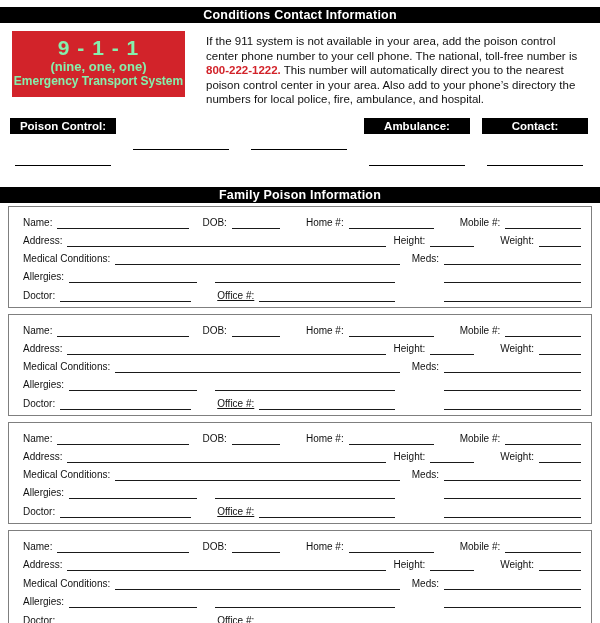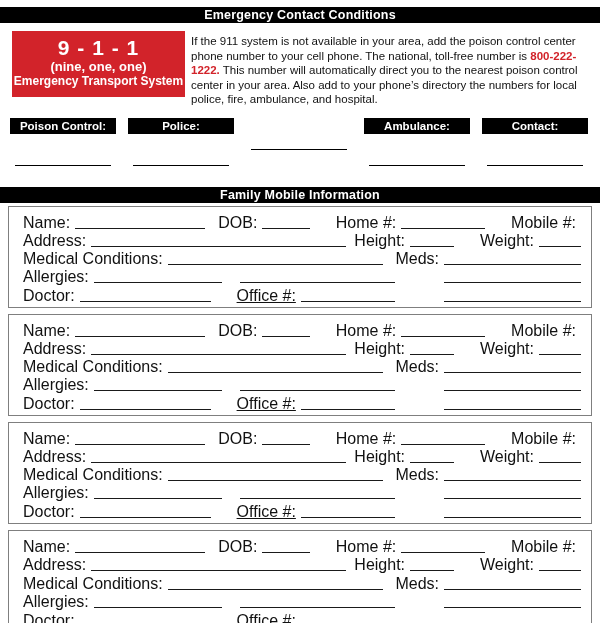--- a/index.html
+++ b/index.html
@@ -14,28 +14,28 @@
     height: 16px; background: var(--bar); color: #ffffff;
     display: flex; align-items: center; justify-content: center;
     font-weight: bold; font-size: 12.5px; letter-spacing: 0.2px;
   }
   #top-header { margin-top: 7px; }
 
   
   .intro { display: flex; margin: 8px 10px 0 12px; }
   .red-box {
     width: 173px; height: 66px; flex-shrink: 0;
-    background: var(--accent); color: #ffffff; text-align: center;
+    background: var(--accent); color: #86efac; text-align: center;
     padding-top: 5px;
   }
   .nine11 { font-size: 21px; font-weight: bold; line-height: 24px; letter-spacing: 1px; }
   .nine-words { font-size: 13px; font-weight: bold; line-height: 13px; }
   .nine-caption { font-size: 12px; font-weight: bold; line-height: 16px; }
   .intro-text {
-    margin: 3px 0 0 6px; font-size: 11.5px; line-height: 14.5px;
+    margin: 3px 0 0 21px; font-size: 11.5px; line-height: 14.5px;
     color: #111111; width: 394px;
   }
   .phone-red { color: var(--accent); font-weight: bold; }
 
   
   .contacts { display: flex; gap: 12px; margin: 11px 12px 0 10px; }
   .contact-col { flex: 1; }
   .contact-bar {
     height: 16px; background: var(--bar); color: #ffffff;
     display: flex; align-items: center; justify-content: center;
@@ -46,71 +46,70 @@
   #family-header { margin-top: 21px; }
 
   
   .members { margin: 3px 8px 0 8px; }
   .member-box {
     border: 1px solid #7f7f7f; height: 102px; margin-bottom: 6px;
     padding: 5px 10px 5px 14px;
     display: flex; flex-direction: column; justify-content: space-between;
   }
   .member-box:last-child { height: 103px; margin-bottom: 0; }
-  .frow { display: flex; align-items: flex-end; height: 17px; font-size: 16px; white-space: nowrap; }
+  .frow { display: flex; align-items: flex-end; height: 17px; font-size: 10px; white-space: nowrap; }
   .lbl { line-height: 13px; }
   .line { display: inline-block; height: 13px; border-bottom: 1px solid #1a1a1a; margin-left: 5px; }
   .grow { flex: 1; }
   .w132 { width: 132px; } .w48 { width: 48px; } .w85 { width: 85px; }
   .w44 { width: 44px; }  .w42 { width: 42px; } .w137 { width: 137px; }
   .w128 { width: 128px; } .w131 { width: 131px; }
   .ml8 { margin-left: 8px; } .ml9 { margin-left: 26px; text-decoration: underline; } .ml12 { margin-left: 12px; }
   .ml13 { margin-left: 13px; } .ml15 { margin-left: 26px; } .ml18 { margin-left: 18px; }
   .ml49 { margin-left: 49px; }
 </style>
 </head>
 <body>
 
 <div class="header-bar" id="top-header">
-  <span>Emergency Contact Conditions</span>
+  <span>Conditions Contact Information</span>
 </div>
 
 <div class="intro">
   <div class="red-box">
     <div class="nine11">9 - 1 - 1</div>
     <div class="nine-words">(nine, one, one)</div>
     <div class="nine-caption">Emergency Transport System</div>
   </div>
   <div class="intro-text"><span>If the 911 system is not available in your area, add the poison control center phone number to your cell phone. The national, toll-free number is </span><span class="phone-red">800-222-1222.</span><span> This number will automatically direct you to the nearest poison control center in your area. Also add to your phone’s directory the numbers for local police, fire, ambulance, and hospital.</span></div>
 </div>
 
 <div class="contacts">
   <div class="contact-col">
     <div class="contact-bar">Poison Control:</div>
     <div class="contact-line"></div>
   </div>
   <div class="contact-col">
-    <div class="contact-bar">Police:</div>
     <div class="contact-line"></div>
   </div>
   <div class="contact-col">
     <div class="contact-line"></div>
   </div>
   <div class="contact-col">
     <div class="contact-bar">Ambulance:</div>
     <div class="contact-line"></div>
   </div>
   <div class="contact-col">
     <div class="contact-bar">Contact:</div>
     <div class="contact-line"></div>
   </div>
 </div>
 
 <div class="header-bar" id="family-header">
-  <span>Family Mobile Information</span>
+  <span>Family Poison Information</span>
 </div>
 
 <div class="members" id="members">
   <div class="member-box">
     <div class="frow">
       <span class="lbl">Name:</span>
       <span class="line w132"></span>
       <span class="lbl ml13">DOB:</span>
       <span class="line w48"></span>
       <span class="lbl ml15">Home #:</span>

